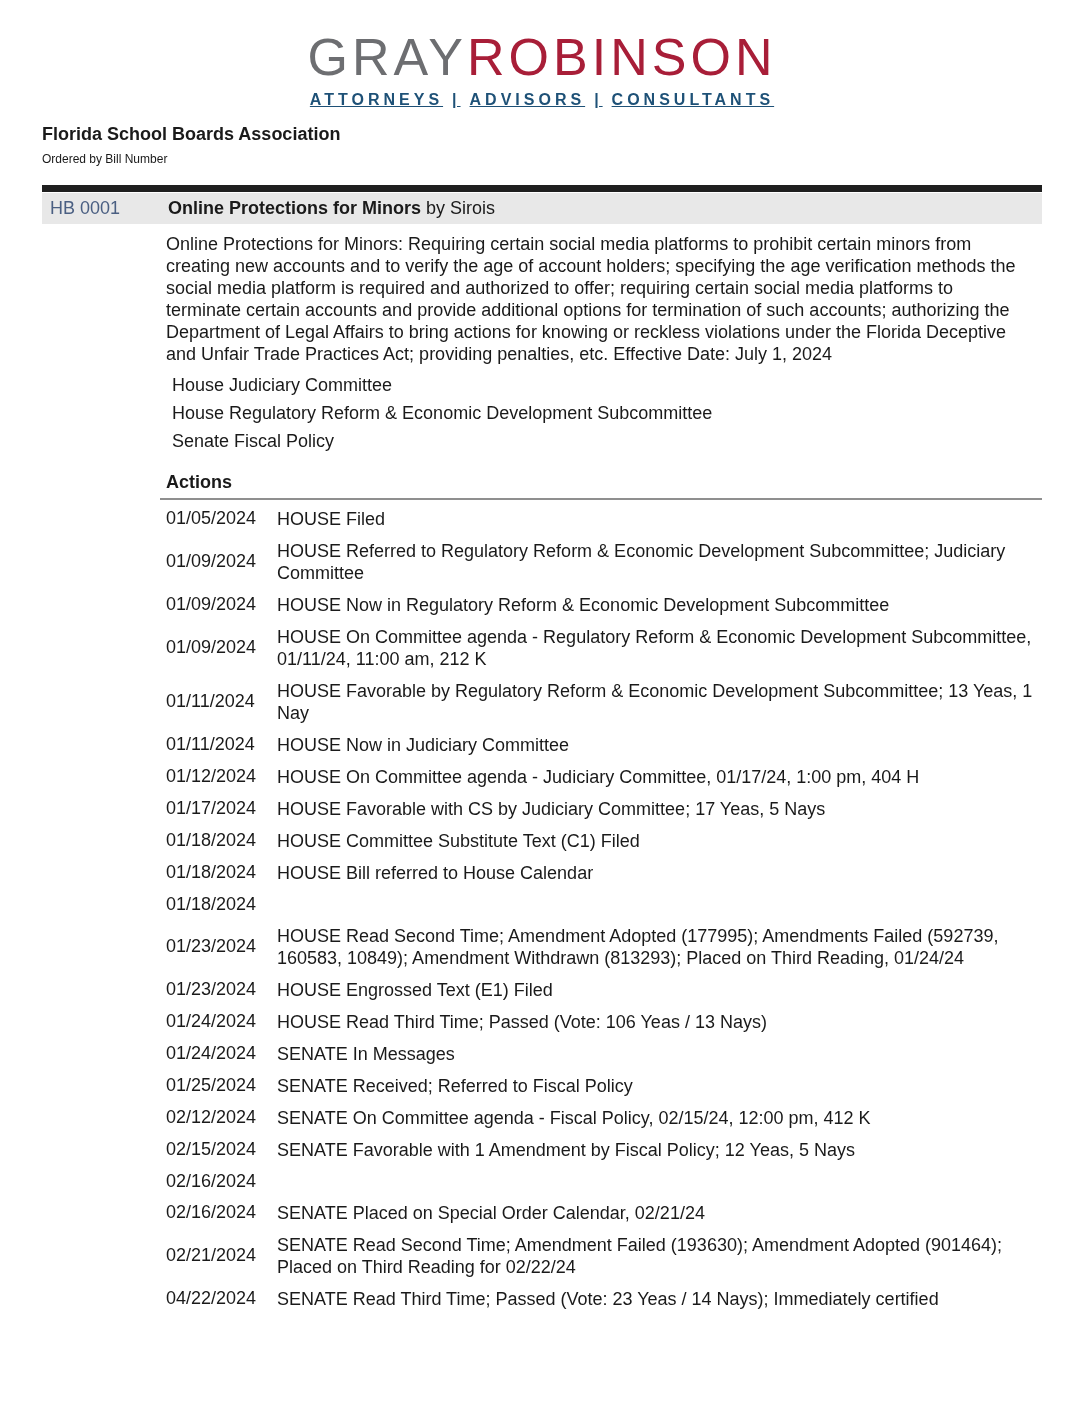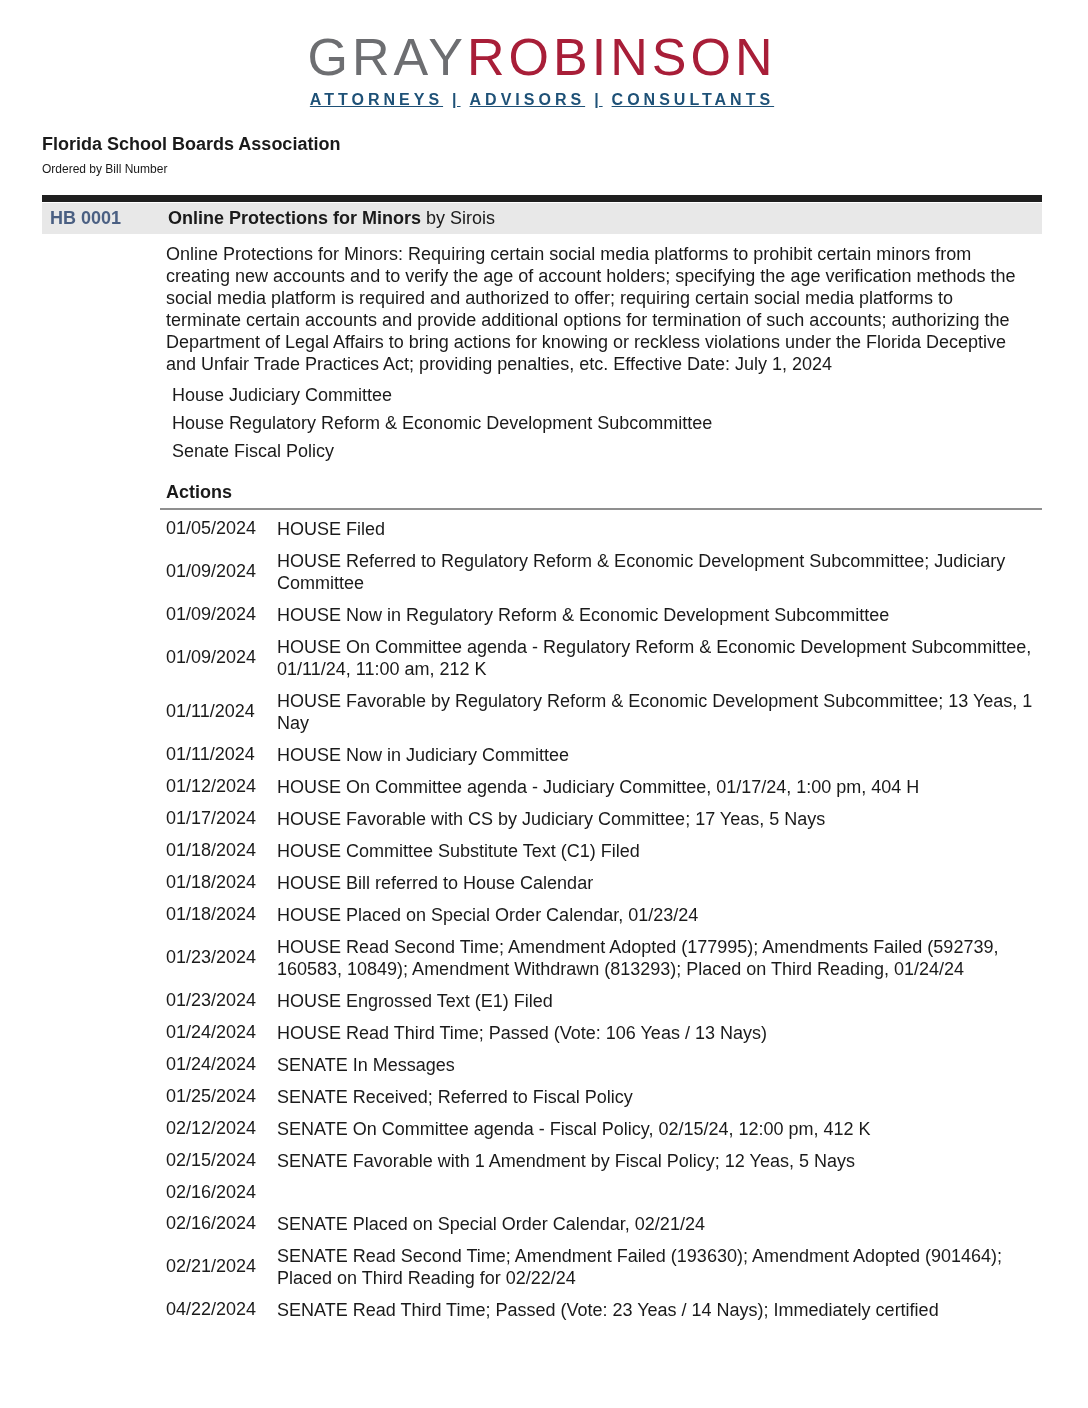--- a/index.html
+++ b/index.html
@@ -23,33 +23,33 @@
   .logo-gray { color: #6d6e71; }
   .logo-crimson { color: #a81e38; margin-top: 8px; }
   .logo-tagline {
     margin-top: 6px;
     font-size: 16px; font-weight: bold; letter-spacing: 4px;
     color: #1e5177; white-space: nowrap; text-decoration: underline;
   }
   .logo-tagline .sep { margin: 0 9px; font-weight: bold; }
 
   
-  .org-name { font-weight: bold; font-size: 18px; line-height: 22px; margin-top: 24px; }
+  .org-name { font-weight: bold; font-size: 18px; line-height: 22px; margin-top: 14px; }
   .order-line { font-size: 12px; line-height: 22px; margin-top: 3px; }
   .top-rule { height: 7px; background: #1f1f1f; margin-top: 15px; width: 1000px; }
 
   
   .bill-band {
     width: 1000px;
     background: #e8e8e8;
     display: flex; align-items: center;
     padding: 5px 8px;
     margin-top: 1px;
   }
-  .bill-number { color: #4a5f82; font-weight: bold; width: 118px; flex: 0 0 118px; }
+  .bill-number { color: #4a5f82; font-weight: normal; width: 118px; flex: 0 0 118px; }
   .bill-title { font-weight: bold; }
   .bill-by { font-weight: normal; }
 
   
   .content { margin-left: 118px; width: 882px; }
   .description {
     margin: 9px 0 0 0; padding-left: 6px;
     max-width: 862px; line-height: 22px;
   }
   .section-heading {
@@ -152,21 +152,20 @@
           <div class="action-text">HOUSE Committee Substitute Text (C1) Filed</div>
         </div>
 
         <div class="action-row">
           <div class="action-date">01/18/2024</div>
           <div class="action-text">HOUSE Bill referred to House Calendar</div>
         </div>
 
         <div class="action-row">
           <div class="action-date">01/18/2024</div>
-          <div class="action-text">HOUSE Placed on Special Order Calendar, 01/23/24</div>
         </div>
 
         <div class="action-row">
           <div class="action-date">01/23/2024</div>
           <div class="action-text">HOUSE Read Second Time; Amendment Adopted (177995); Amendments Failed (592739, 160583, 10849); Amendment Withdrawn (813293); Placed on Third Reading, 01/24/24</div>
         </div>
 
         <div class="action-row">
           <div class="action-date">01/23/2024</div>
           <div class="action-text">HOUSE Engrossed Text (E1) Filed</div>

